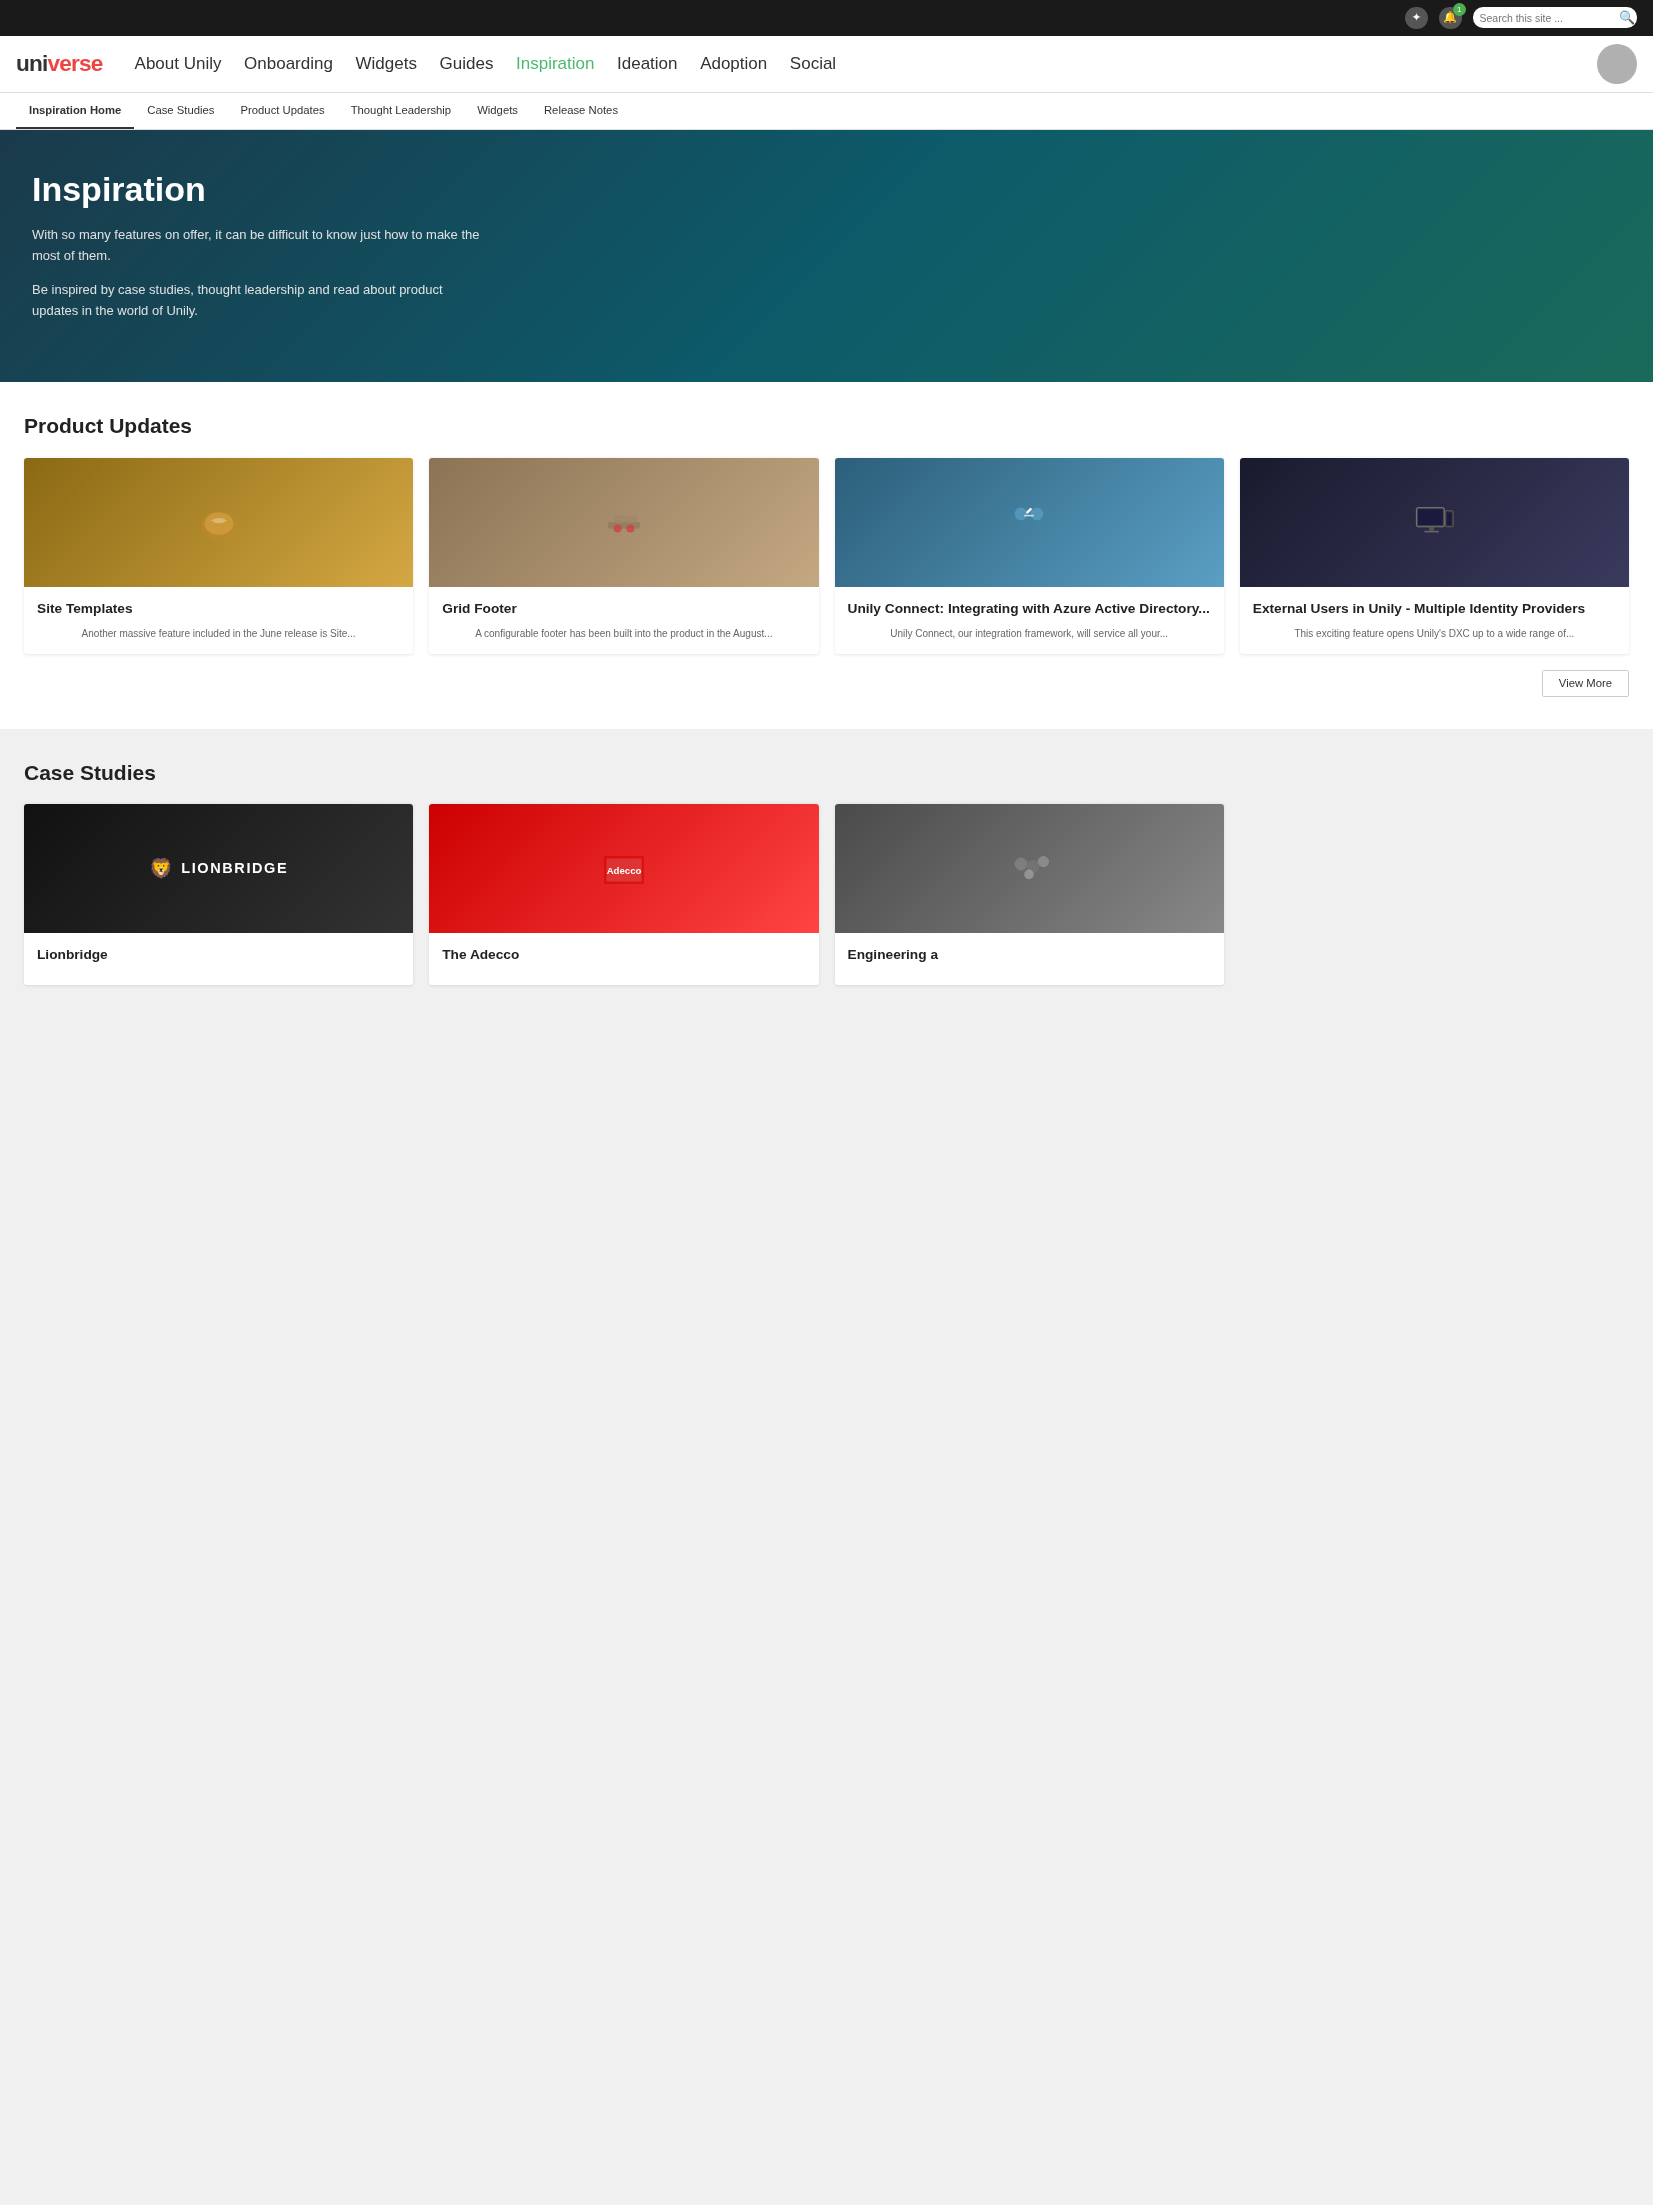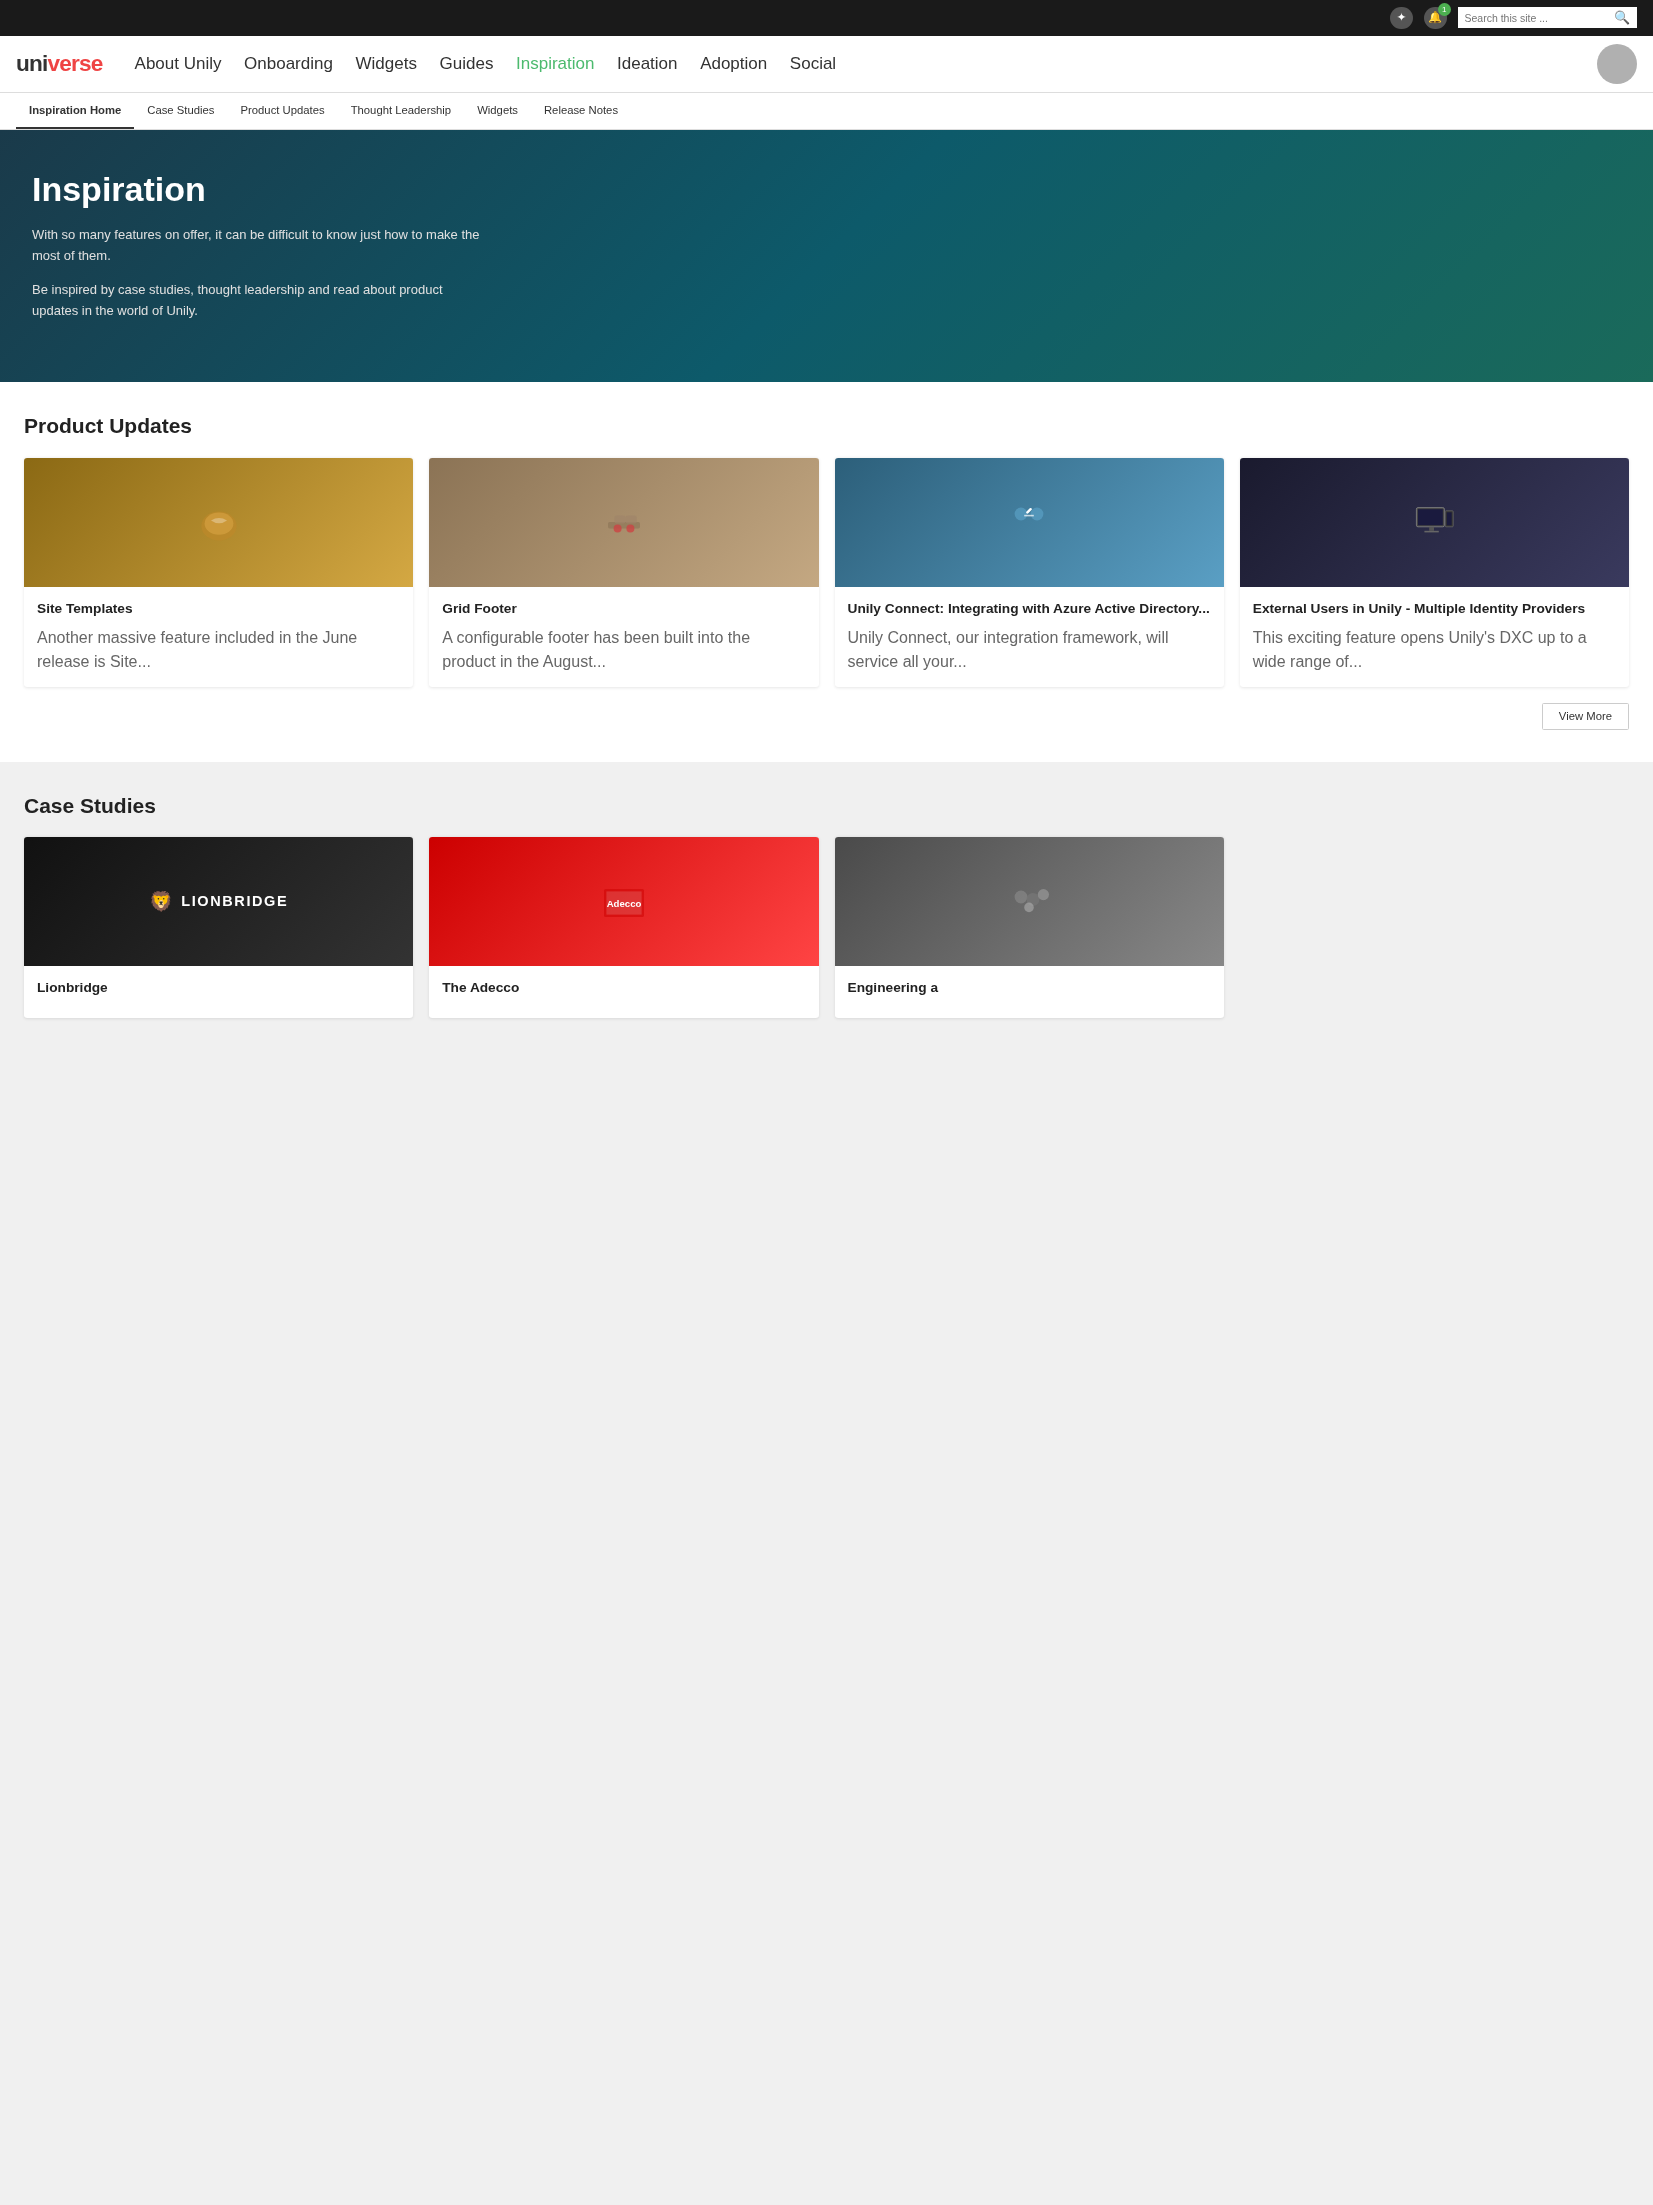--- a/index.html
+++ b/index.html
@@ -36,25 +36,25 @@
       color: #fff;
       font-size: 8px;
       border-radius: 50%;
       width: 13px; height: 13px;
       display: flex; align-items: center; justify-content: center;
     }
     .search-bar {
       display: flex;
       align-items: center;
       background: #fff;
-      border-radius: 0;
+      border-radius: 10px;
       overflow: hidden;
       padding: 3.2px 6.5px;
       gap: 4.8px;
-      width: 179px;
+      width: 164px;
     }
     .search-bar input {
       border: none; outline: none;
       font-size: 10.5px;
       flex: 1;
       background: transparent;
     }
     .search-icon-btn {
       background: none; border: none; cursor: pointer;
       color: #333; font-size: 13px;
@@ -180,23 +180,24 @@
       padding: 13px;
     }
     .card-title {
       font-size: 13.7px;
       font-weight: bold;
       color: #222;
       margin-bottom: 8px;
       line-height: 1.3;
     }
     .card-excerpt {
-      font-size: 16px;
+      font-size: 10px;
       color: #666;
       line-height: 1.5;
+      text-align: center;
     }
 
     
     .view-more-wrap {
       display: flex;
       justify-content: flex-end;
       margin-top: 8px;
     }
     .view-more-btn {
       background: #fff;

